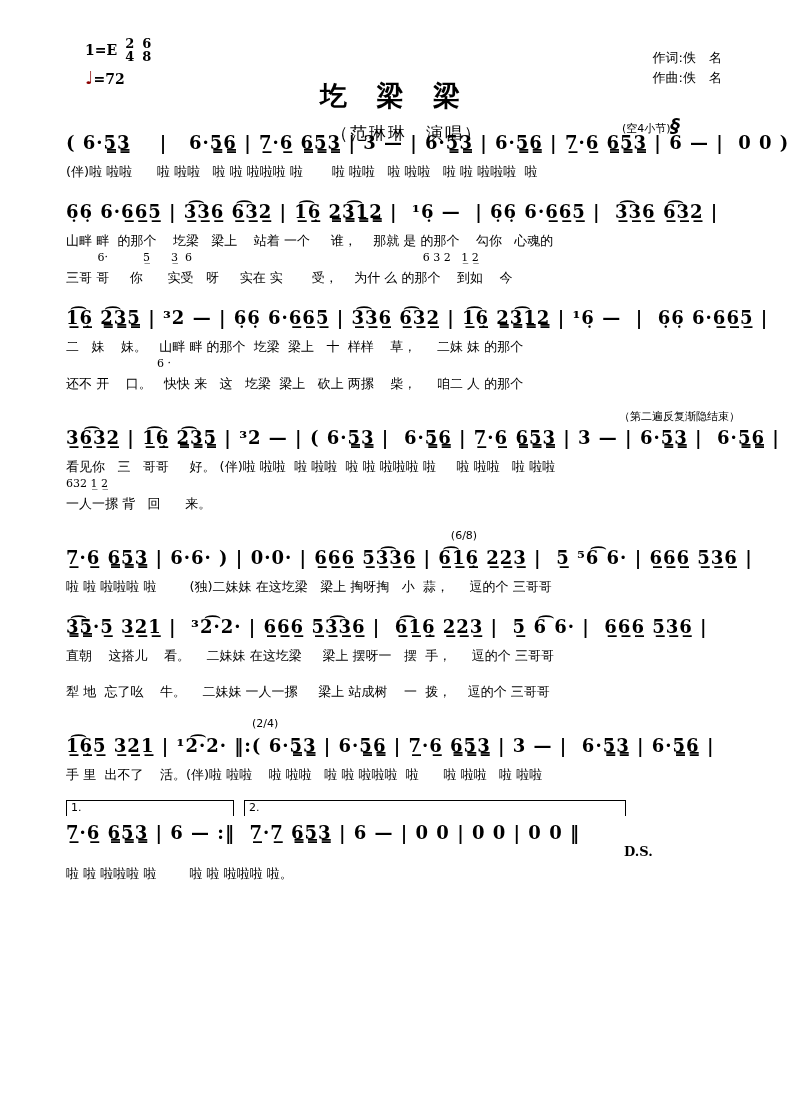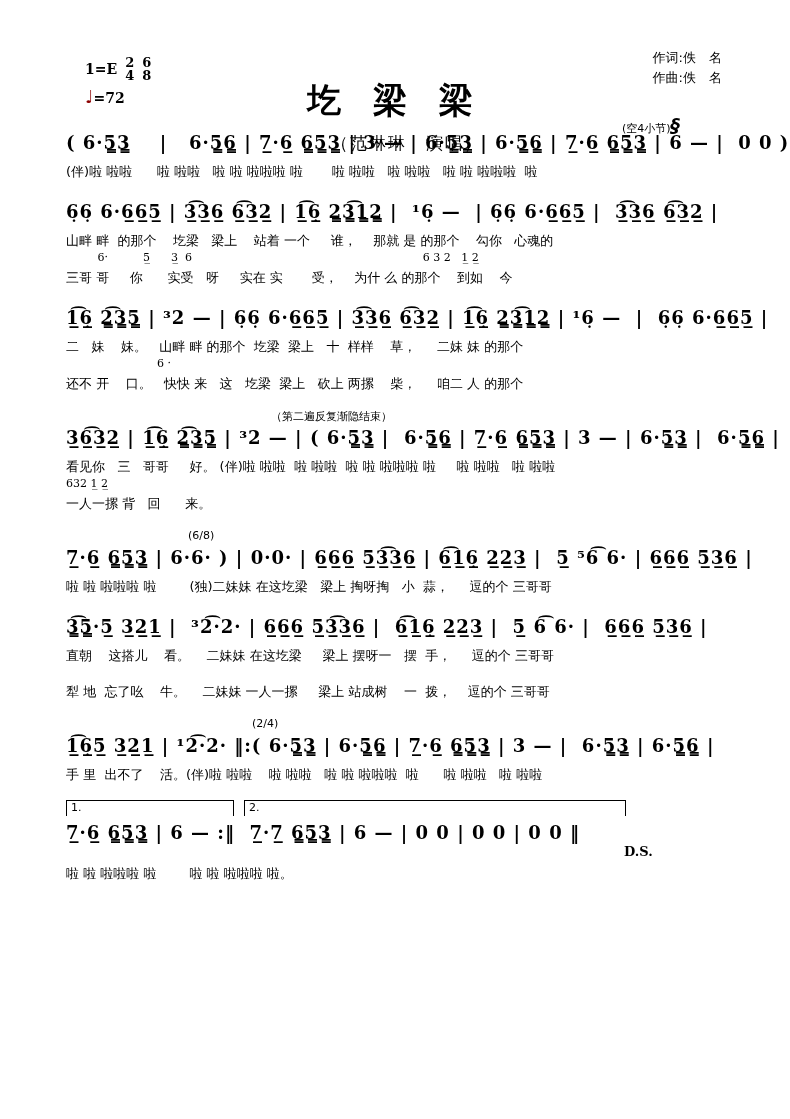--- a/index.html
+++ b/index.html
@@ -7,52 +7,52 @@
   .page {
     position:relative;
     width:790px; height:1119px;
     background:#ffffff;
     font-family:"DejaVu Sans", sans-serif;
     color:#000;
     overflow:hidden;
   }
   .header { position:relative; padding-top:78px; height:100px; }
   .title {
-    text-align:center; font-size:34px; letter-spacing:10px;
+    text-align:center; font-size:27px; letter-spacing:10px;
     font-family:"DejaVu Serif", serif; font-weight:bold;
   }
   .subtitle {
     text-align:center; font-size:17px; margin-top:8px; letter-spacing:2px;padding-left:24px;
   }
   .credits {
     position:absolute; right:68px; top:48px;
     font-size:13px; line-height:20px; text-align:right;
   }
   .keyblock {
-    position:absolute; left:85px; top:56px; font-size:14px;
+    position:absolute; left:85px; top:37px; font-size:14px;
     font-family:"DejaVu Serif", serif; font-weight:bold;
   }
   .keyrow { display:flex; align-items:center; gap:8px; }
   .frac { display:inline-flex; flex-direction:column; align-items:center; line-height:13px; font-size:13px; }
   .temporow { margin-top:4px; font-size:14px; }
   .tempo-note { color:#8b0000; font-size:18px; }
   .score { padding:14px 50px 0 66px; }
   .line { position:relative; margin-bottom:15px; }
   .ann { font-size:11px; height:14px; white-space:pre; }
   .notes {
     font-family:"DejaVu Serif", serif; font-weight:bold;
     font-size:18px; white-space:pre; letter-spacing:1px; line-height:30px;
   }
   .lyr { font-size:13px; white-space:pre; line-height:21px; margin-top:3px; }
   .sub { font-size:11px; white-space:pre; line-height:13px; color:#000;
          font-family:"DejaVu Serif", serif; }
   .ann-l1 { margin-left:556px; }
   .segno { font-size:19px; font-weight:bold; font-style:italic; }
-  .ann-l4 { margin-left:205px; }
-  .ann-l5 { margin-left:122px; }
+  .ann-l4 { margin-left:205px;text-align:right; }
+  .ann-l5 { margin-left:122px;text-align:center; }
   .ann-l8 { margin-left:186px; }
   .volta-row { display:flex; gap:10px; height:16px; margin-bottom:2px; }
   .volta {
     border-top:1px solid #000; border-left:1px solid #000; border-right:1px solid #000;
     font-size:11px; padding-left:4px; line-height:14px;
   }
   .volta-1 { width:168px; }
   .volta-2 { width:382px; }
   .ds-row { font-size:13px; font-family:"DejaVu Serif", serif; font-weight:bold;
             margin-left:558px; margin-top:-4px; height:16px; }

